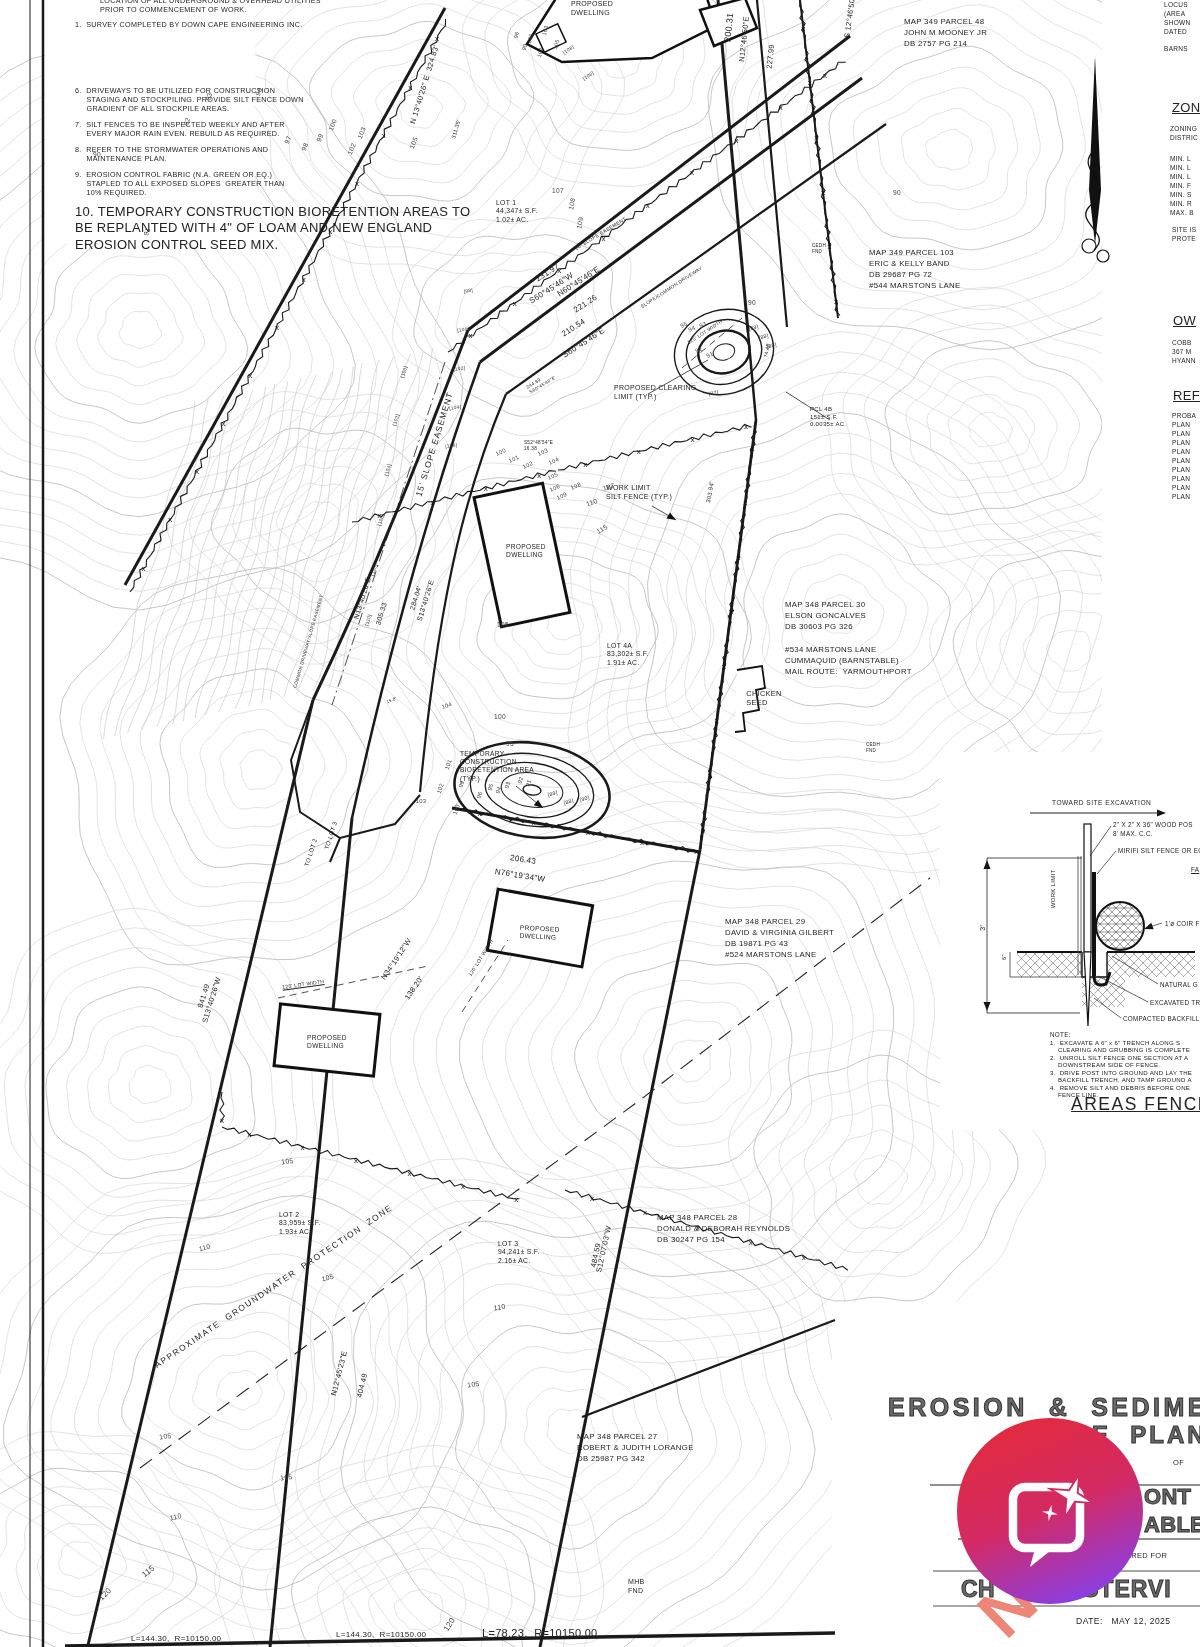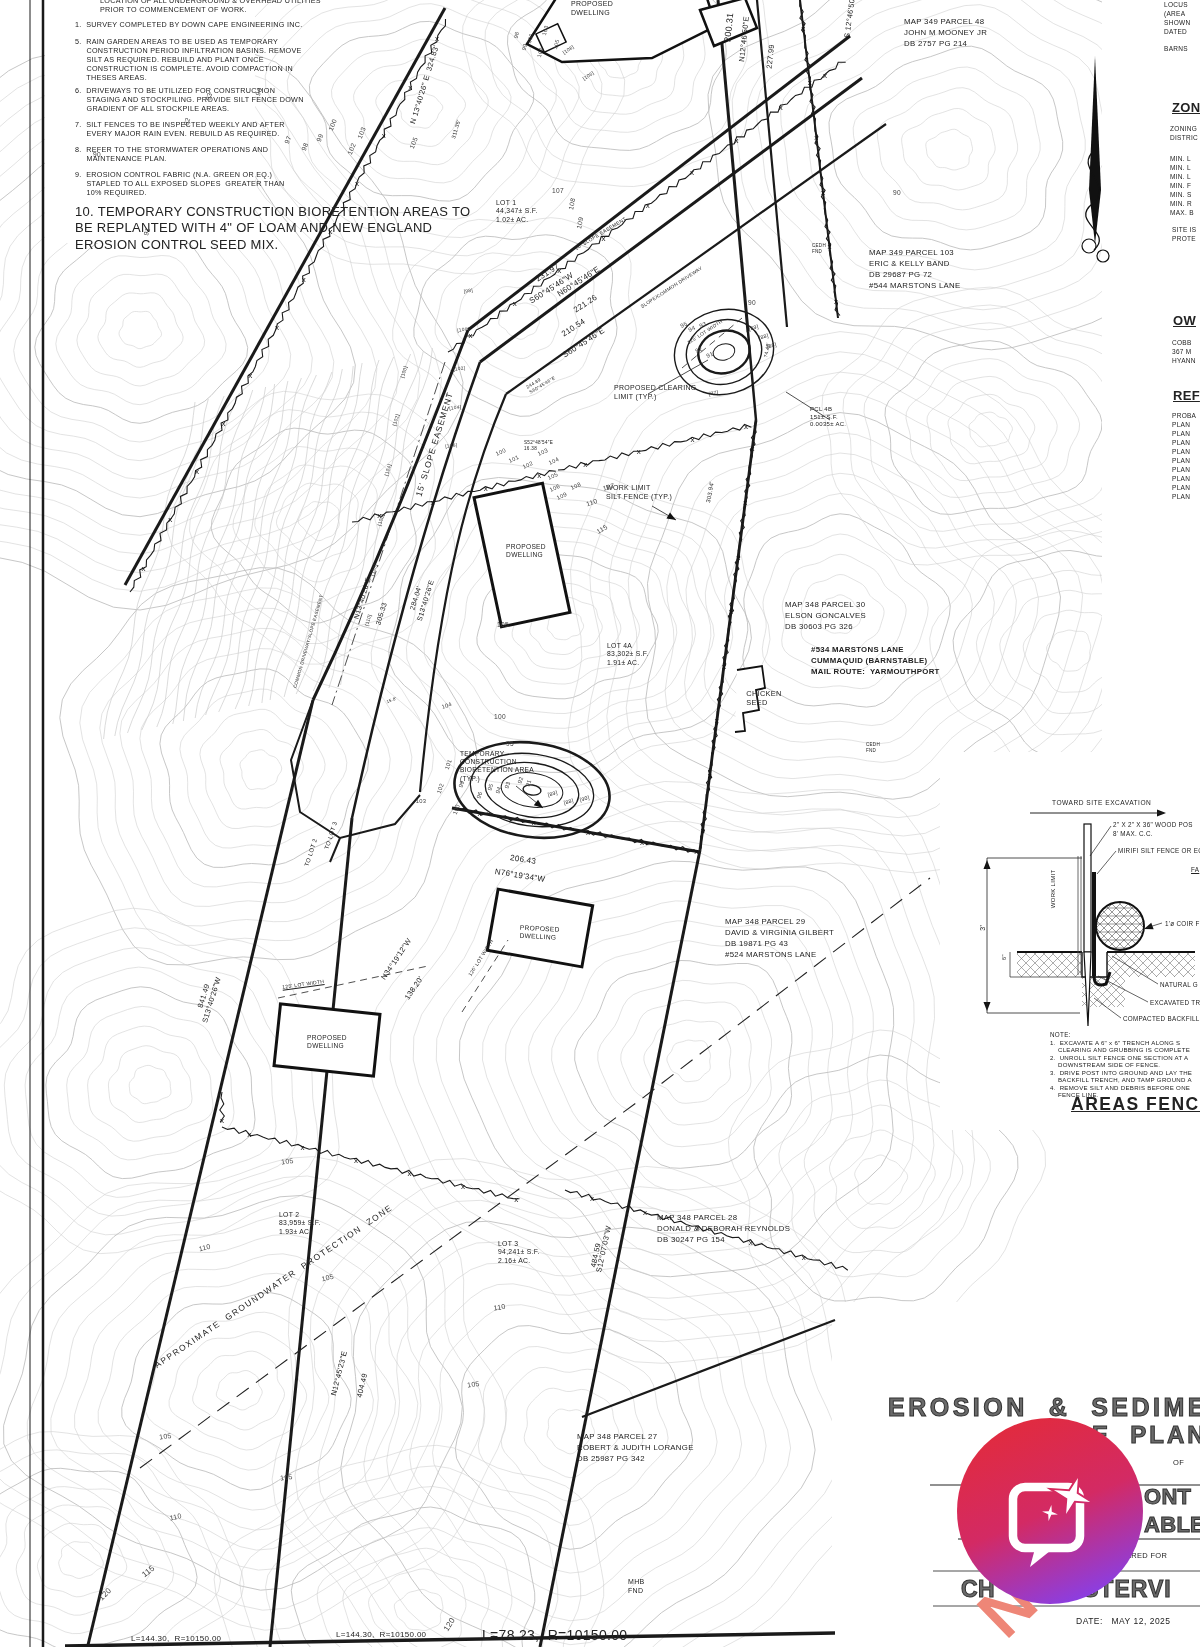--- a/index.html
+++ b/index.html
@@ -2,21 +2,21 @@
 <html><head>
 <meta charset="utf-8">
 <style>
   html,body{margin:0;padding:0;background:#e8e8e8;}
   #sheet{position:relative;width:1200px;height:1647px;background:#ffffff;overflow:hidden;
          font-family:"Liberation Sans",sans-serif;}
   #map{position:absolute;left:0;top:0;width:1200px;height:1647px;}
   #labels{position:absolute;left:0;top:0;width:1200px;height:1647px;}
   .lbl{position:absolute;white-space:pre;color:#222;line-height:1.25;letter-spacing:.3px;
        transform-origin:0 0;}
-  .b{font-weight:700;}
+  .b{font-weight:400;}
   .u{text-decoration:underline;}
   .outline{color:#6a6a6a;-webkit-text-stroke:1px #323232;font-weight:700;}
   .stamp{position:absolute;font-weight:800;z-index:5;transform-origin:0 0;}
   #watermark{position:absolute;left:950px;top:1411px;width:200px;height:236px;z-index:6;}
 </style>
 </head>
 <body>
 
 <div id="sheet">
   <svg id="map" xmlns="http://www.w3.org/2000/svg" viewBox="0 0 1200 1647">
@@ -394,25 +394,20 @@
         <path d="M1095,56 L1089,190 L1095,244 L1101,190 Z" fill="#111"></path>
         <path d="M1095,150 C1072,168 1116,184 1092,204 C1070,222 1114,232 1094,250" fill="none" stroke="#111" stroke-width="1.3"></path>
         <circle cx="1089" cy="246" r="7" fill="none" stroke="#111" stroke-width="1.2"></circle>
         <circle cx="1103" cy="256" r="6" fill="none" stroke="#111" stroke-width="1.2"></circle>
       </g>
     </svg>
   <div id="labels">
       <div class="lbl" style="left: 100px; top: -4px; font-size: 7.2px;">LOCATION OF ALL UNDERGROUND &amp; OVERHEAD UTILITIES
 PRIOR TO COMMENCEMENT OF WORK.</div>
       <div class="lbl" style="left: 75px; top: 20px; font-size: 7.2px;">1.  SURVEY COMPLETED BY DOWN CAPE ENGINEERING INC.</div>
-      <div class="lbl" style="left: 75px; top: 37px; font-size: 7.2px;">5.  RAIN GARDEN AREAS TO BE USED AS TEMPORARY
-     CONSTRUCTION PERIOD INFILTRATION BASINS. REMOVE
-     SILT AS REQUIRED. REBUILD AND PLANT ONCE
-     CONSTRUCTION IS COMPLETE. AVOID COMPACTION IN
-     THESES AREAS.</div>
       <div class="lbl" style="left: 75px; top: 86px; font-size: 7.2px;">6.  DRIVEWAYS TO BE UTILIZED FOR CONSTRUCTION
      STAGING AND STOCKPILING. PROVIDE SILT FENCE DOWN
      GRADIENT OF ALL STOCKPILE AREAS.</div>
       <div class="lbl" style="left: 75px; top: 120px; font-size: 7.2px;">7.  SILT FENCES TO BE INSPECTED WEEKLY AND AFTER
      EVERY MAJOR RAIN EVEN. REBUILD AS REQUIRED.</div>
       <div class="lbl" style="left: 75px; top: 145px; font-size: 7.2px;">8.  REFER TO THE STORMWATER OPERATIONS AND
      MAINTENANCE PLAN.</div>
       <div class="lbl" style="left: 75px; top: 170px; font-size: 7.2px;">9.  EROSION CONTROL FABRIC (N.A. GREEN OR EQ.)
      STAPLED TO ALL EXPOSED SLOPES  GREATER THAN
      10% REQUIRED.</div>
@@ -454,21 +449,21 @@
       <div class="lbl" style="left: 904px; top: 17px; font-size: 7.8px; line-height: 1.4;">MAP 349 PARCEL 48
 JOHN M MOONEY JR
 DB 2757 PG 214</div>
       <div class="lbl" style="left: 869px; top: 248px; font-size: 7.8px; line-height: 1.4;">MAP 349 PARCEL 103
 ERIC &amp; KELLY BAND
 DB 29687 PG 72
 #544 MARSTONS LANE</div>
       <div class="lbl" style="left: 785px; top: 600px; font-size: 7.8px; line-height: 1.4;">MAP 348 PARCEL 30
 ELSON GONCALVES
 DB 30603 PG 326</div>
-      <div class="lbl" style="left: 811px; top: 645px; font-size: 7.8px; line-height: 1.4; font-weight: bold;">#534 MARSTONS LANE
+      <div class="lbl" style="left: 785px; top: 645px; font-size: 7.8px; line-height: 1.4;">#534 MARSTONS LANE
 CUMMAQUID (BARNSTABLE)
 MAIL ROUTE:  YARMOUTHPORT</div>
       <div class="lbl" style="left: 725px; top: 917px; font-size: 7.8px; line-height: 1.4;">MAP 348 PARCEL 29
 DAVID &amp; VIRGINIA GILBERT
 DB 19871 PG 43
 #524 MARSTONS LANE</div>
       <div class="lbl" style="left: 657px; top: 1213px; font-size: 7.8px; line-height: 1.4;">MAP 348 PARCEL 28
 DONALD &amp; DEBORAH REYNOLDS
 DB 30247 PG 154</div>
       <div class="lbl" style="left: 577px; top: 1432px; font-size: 7.8px; line-height: 1.4;">MAP 348 PARCEL 27
@@ -508,21 +503,21 @@
       <div class="lbl" style="left: 764px; top: 698px; font-size: 7.4px; transform: translate(-50%, -50%);">CHICKEN
 SEED</div>
       <div class="lbl" style="left: 628px; top: 1578px; font-size: 7px;">MHB
 FND</div>
       <div class="lbl" style="left: 812px; top: 243px; font-size: 4.5px;">CEDH
 FND</div>
       <div class="lbl" style="left: 866px; top: 742px; font-size: 4.5px;">CEDH
 FND</div>
       <div class="lbl" style="left: 131px; top: 1634px; font-size: 8px;">L=144.30,  R=10150.00</div>
       <div class="lbl" style="left: 336px; top: 1630px; font-size: 8px;">L=144.30,  R=10150.00</div>
-      <div class="lbl" style="left: 482px; top: 1627px; font-size: 14px; text-align: center;">L=78.23,  R=10150.00</div>
+      <div class="lbl" style="left: 482px; top: 1627px; font-size: 11px; text-align: center;">L=78.23,  R=10150.00</div>
       <div class="lbl" style="left: 449px; top: 127px; font-size: 7.5px; transform: translate(-50%, -50%) rotate(-73deg);">N 13°40'26" E  324.83'</div>
       <div class="lbl" style="left: 460px; top: 141px; font-size: 5.5px; transform: translate(-50%, -50%) rotate(-73deg);">311.35'</div>
       <div class="lbl" style="left: 547px; top: 281px; font-size: 8px; transform: translate(-50%, -50%) rotate(-33deg);">231.97</div>
       <div class="lbl" style="left: 553px; top: 303px; font-size: 8px; transform: translate(-50%, -50%) rotate(-33deg);">S60°45'46"W</div>
       <div class="lbl" style="left: 580px; top: 296px; font-size: 8px; transform: translate(-50%, -50%) rotate(-33deg);">N60°45'46"E</div>
       <div class="lbl" style="left: 585px; top: 312px; font-size: 8px; transform: translate(-50%, -50%) rotate(-33deg);">221.26</div>
       <div class="lbl" style="left: 573px; top: 336px; font-size: 8px; transform: translate(-50%, -50%) rotate(-33deg);">210.54</div>
       <div class="lbl" style="left: 585px; top: 357px; font-size: 8px; transform: translate(-50%, -50%) rotate(-33deg);">S60°45'46"E</div>
       <div class="lbl" style="left: 676px; top: 308px; font-size: 4.8px; transform: translate(-50%, -50%) rotate(-33deg);">SLOPE/COMMON DRIVEWAY</div>
       <div class="lbl" style="left: 707px; top: 344px; font-size: 4.8px; transform: translate(-50%, -50%) rotate(-33deg);">125' LOT WIDTH</div>

